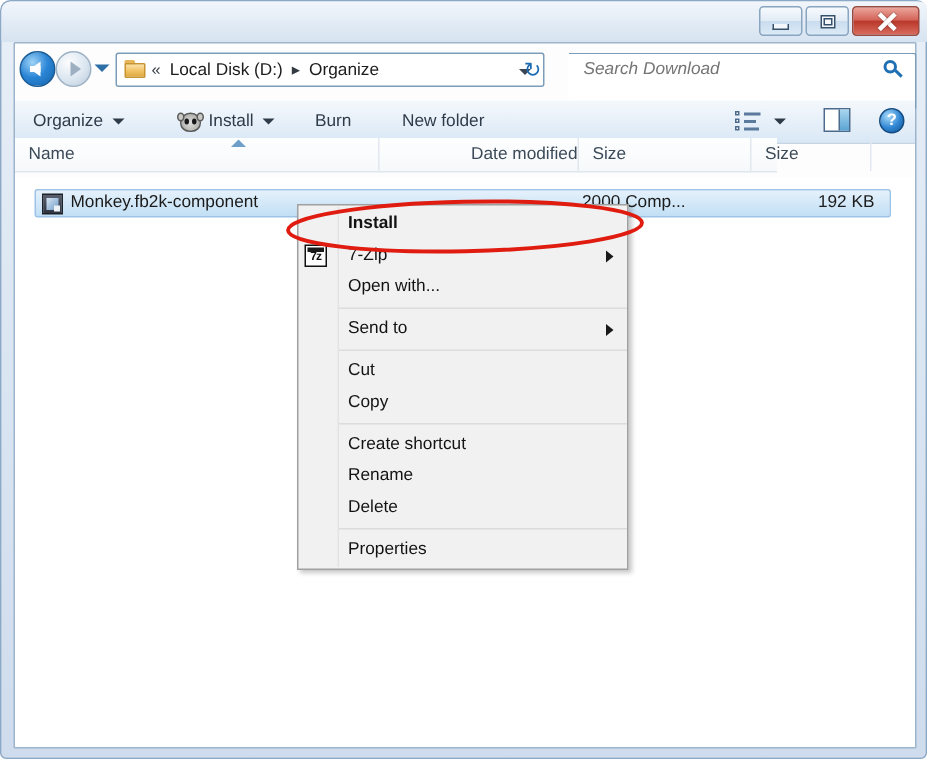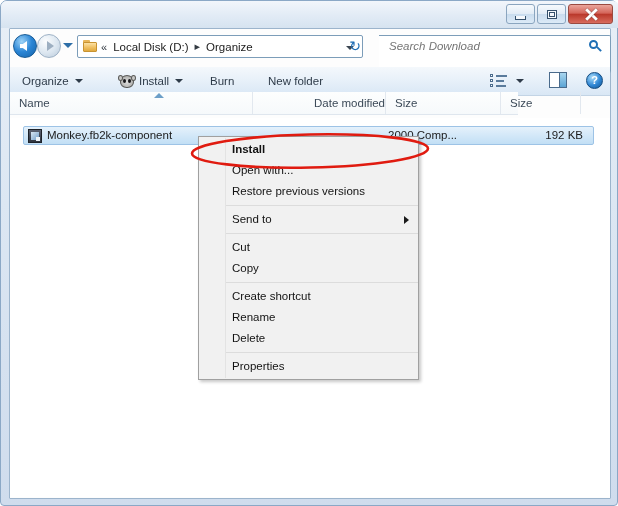--- a/index.html
+++ b/index.html
@@ -673,28 +673,30 @@
     </div>
   </div>
 
   <div id="ctxmenu">
     <div id="ctx-gutter"></div>
 
     <div class="ctx-item bold">
       <span>Install</span>
     </div>
 
+    <div class="ctx-item">
+      <span class="ctx-icon-7z">7z</span>
+      <span>7-Zip</span>
+      <span class="ctx-arrow"></span>
+    </div>
 
     <div class="ctx-item">
       <span>Open with...</span>
     </div>
 
-    <div class="ctx-item">
-      <span>Restore previous versions</span>
-    </div>
 
     <div class="ctx-sep"></div>
 
     <div class="ctx-item">
       <span>Send to</span>
       <span class="ctx-arrow"></span>
     </div>
 
     <div class="ctx-sep"></div>
 

